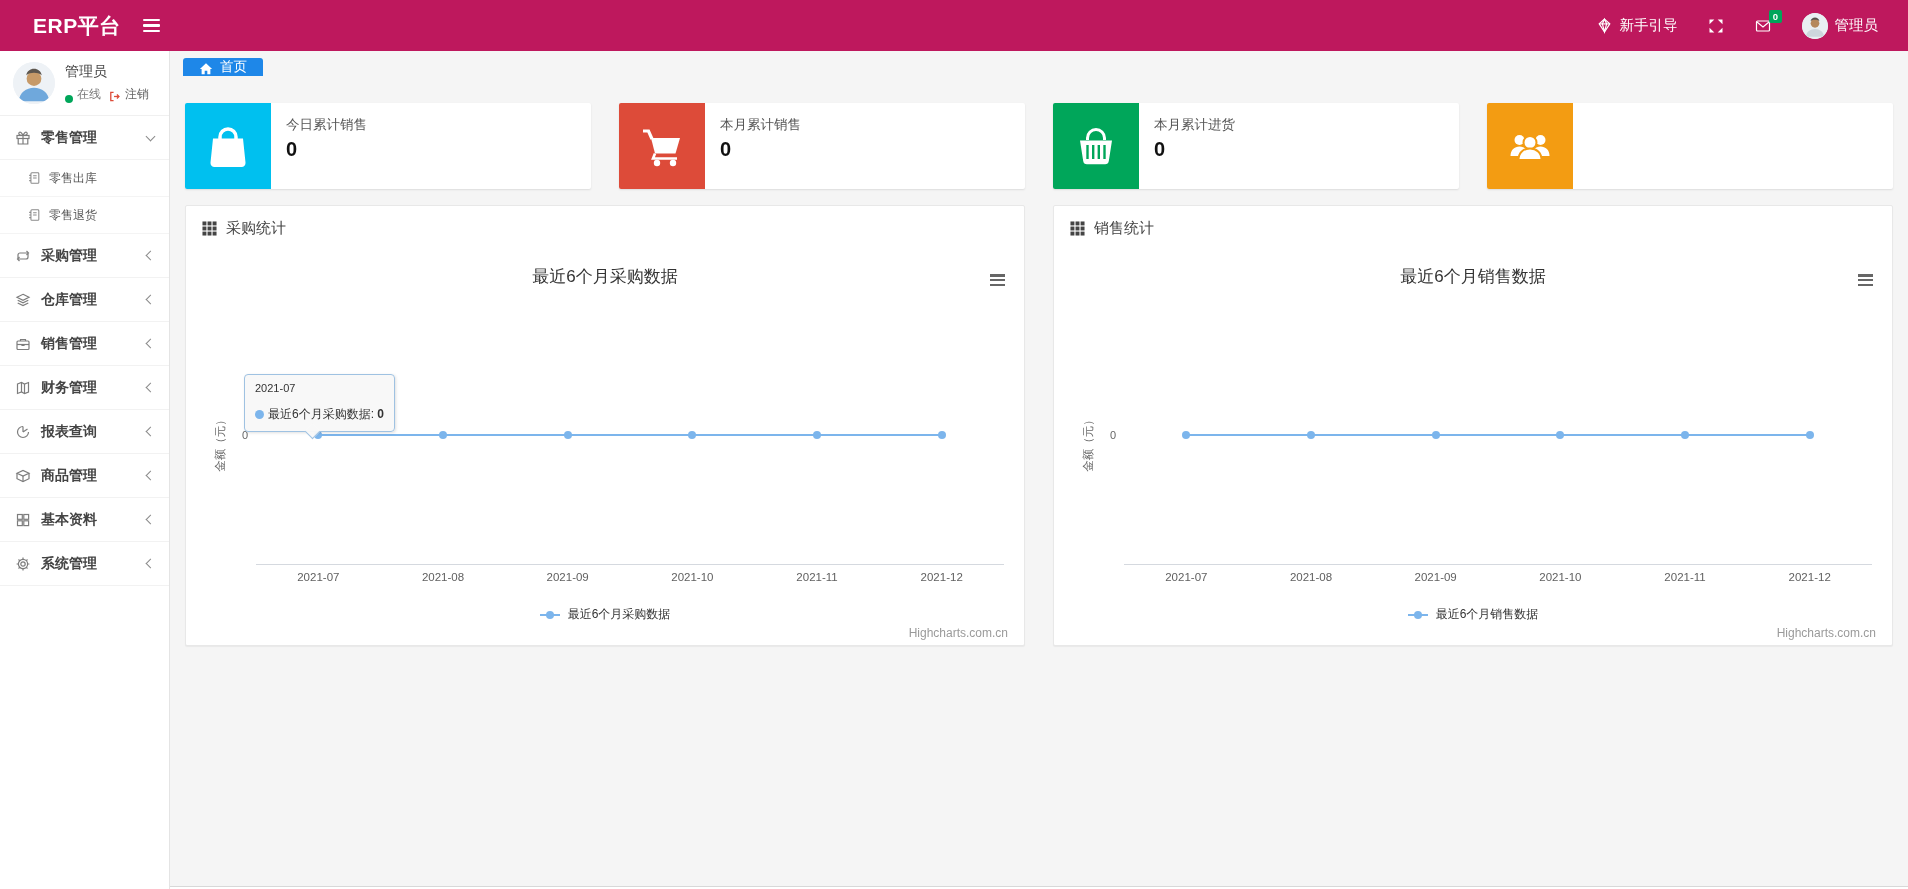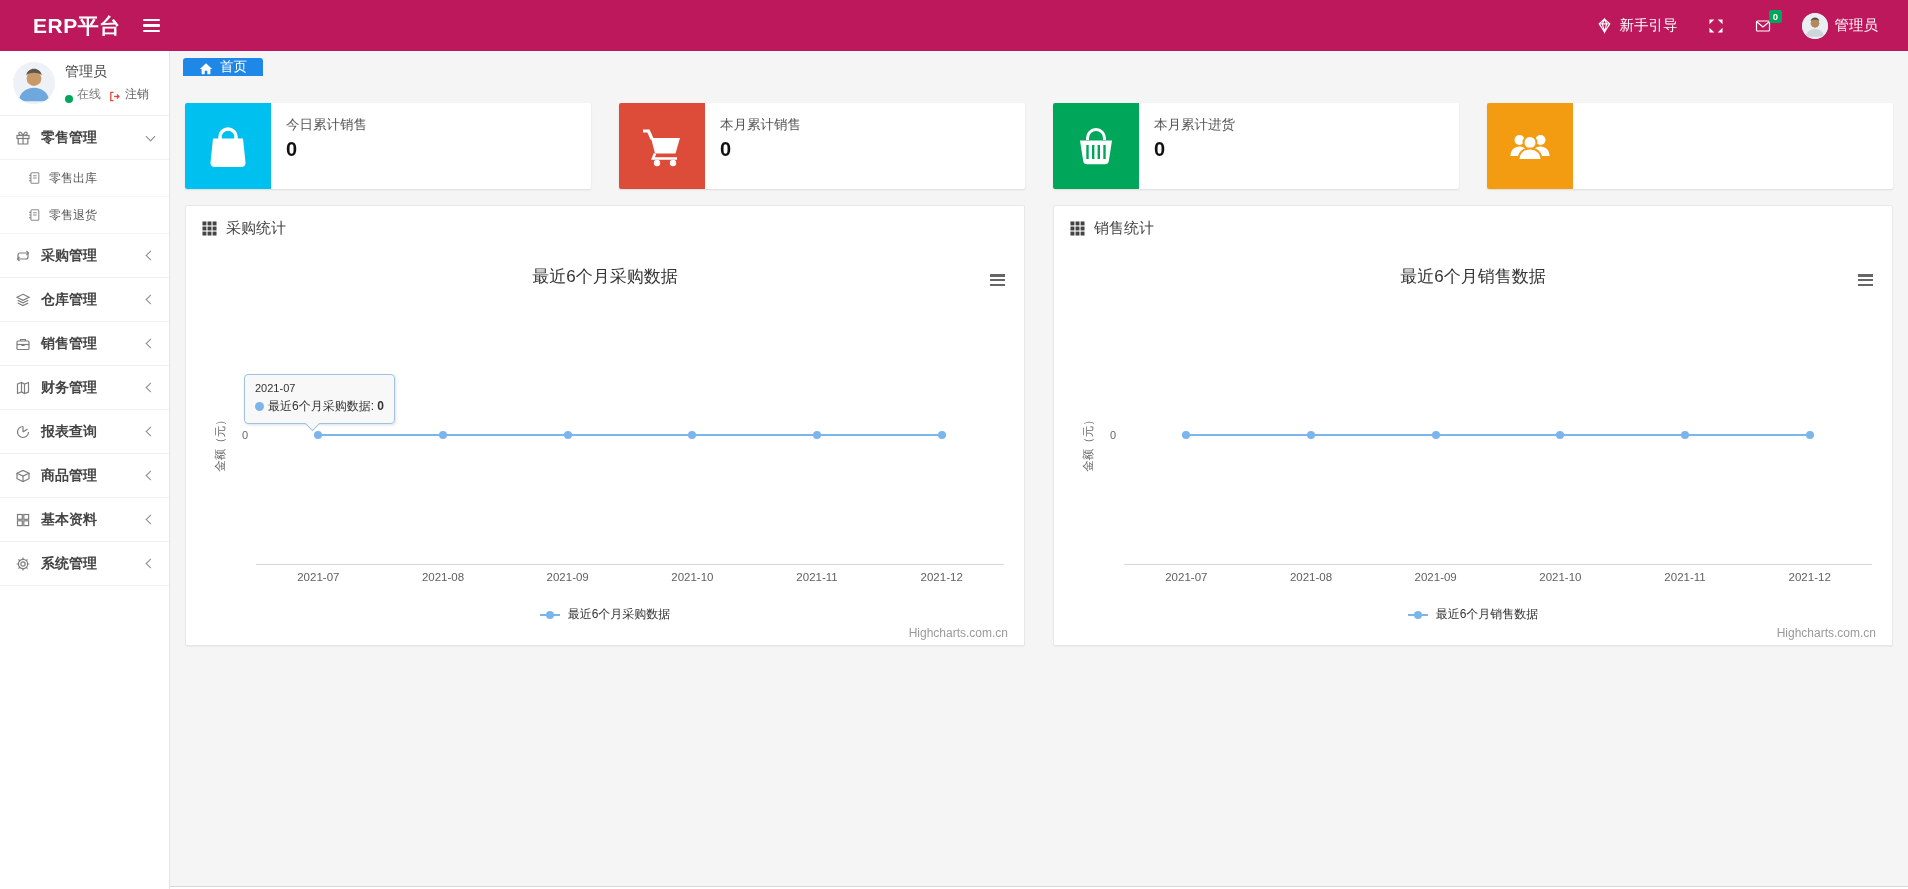--- a/index.html
+++ b/index.html
@@ -76,21 +76,21 @@
   .legend-marker { width:20px; height:2px; position:relative; flex:none; }
   .legend-marker i { position:absolute; left:50%; top:50%; width:8px; height:8px; border-radius:50%;
     transform:translate(-50%,-50%); background:inherit; }
   .c-credit { position:absolute; right:16px; bottom:5px; font-size:12px; color:#9a9a9a; cursor:pointer; }
   .c-tooltip { position:absolute; left:58px; top:123px; background:rgba(248,248,248,.96);
     border:1px solid #9fc2e2; border-radius:4px; padding:7px 10px 8px 10px; font-size:11px; color:#333;
     box-shadow:1px 1px 3px rgba(0,0,0,.12); white-space:nowrap; z-index:5; }
   .c-tooltip:after { content:""; position:absolute; left:62px; bottom:-6px; width:10px; height:10px;
     background:rgba(248,248,248,.96); border-right:1px solid #9fc2e2; border-bottom:1px solid #9fc2e2;
     transform:rotate(45deg); }
-  .tt-row { margin-top:4px; font-size:12px; }
+  .tt-row { margin-top:12px; font-size:12px; }
   .tt-dot { display:inline-block; width:9px; height:9px; border-radius:50%; background:#7cb5ec; margin-right:4px; vertical-align:-1px; }
   .tt-val { font-weight:bold; }
 
   .page-footer { position:absolute; left:170px; right:0; bottom:0; height:3px; background:#fff; border-top:1px solid #d8d8d8; }
 </style>
 </head>
 <body>
 
 <header class="navbar" style="background: #be185d;">
   <div class="brand">ERP平台</div>

